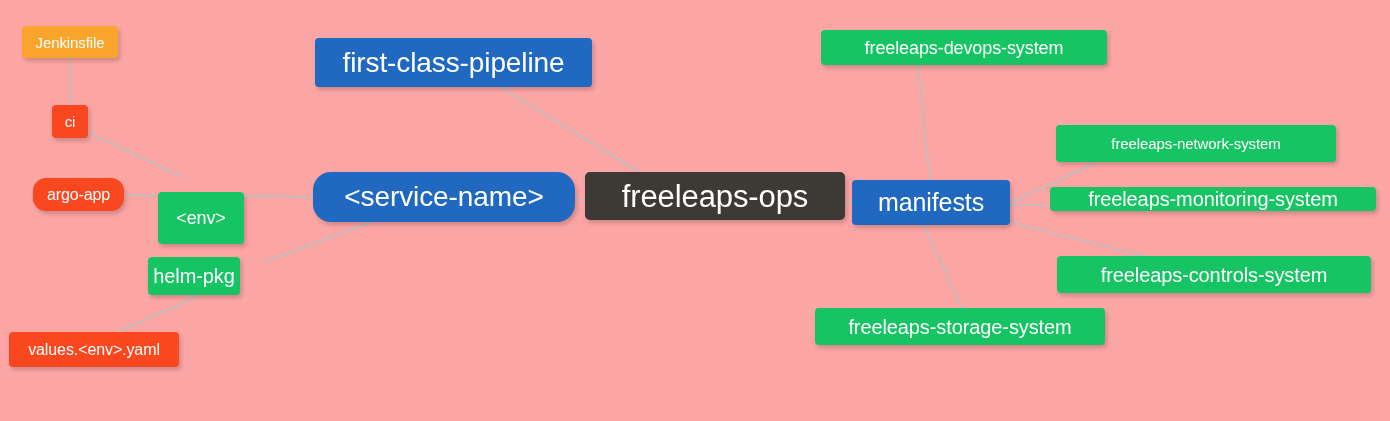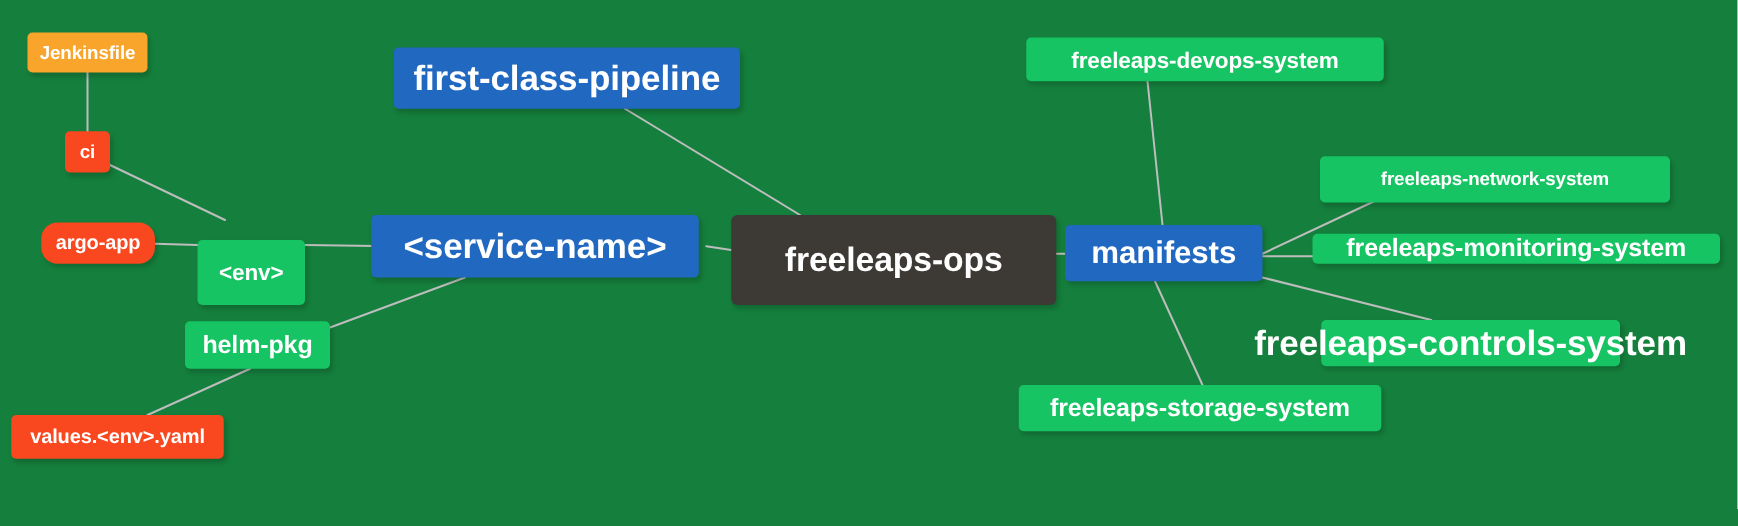--- a/index.html
+++ b/index.html
@@ -9,23 +9,22 @@
     background: #ffffff;
   }
   body {
     font-family: "Liberation Sans", sans-serif;
     -webkit-font-smoothing: antialiased;
   }
   #canvas {
     position: relative;
     width: 1390px;
     height: 421px;
-    background: #15803d;
+    background: #fca5a5;
     overflow: hidden;
-    font-weight: bold;
   }
   #edges {
     position: absolute;
     left: 0;
     top: 0;
     width: 1390px;
     height: 421px;
     pointer-events: none;
   }
   .edge {
@@ -73,25 +72,25 @@
       <line x1="1010" y1="203" x2="1125" y2="149" class="edge" stroke="#bdbdbd"></line>
       <line x1="1010" y1="205" x2="1050" y2="205" class="edge" stroke="#bdbdbd"></line>
       <line x1="1010" y1="222" x2="1145" y2="256" class="edge" stroke="#bdbdbd"></line>
       <line x1="924" y1="225" x2="962" y2="308" class="edge" stroke="#bdbdbd"></line>
     </svg>
   <div id="node-layer">
       <div class="node orange" style="left: 22px; top: 26px; width: 96px; height: 32px; font-size: 15px;">Jenkinsfile</div>
       <div class="node redorange" style="left: 52px; top: 105px; width: 36px; height: 33px; font-size: 15px;">ci</div>
       <div class="node redorange" style="left: 33px; top: 178px; width: 91px; height: 33px; font-size: 16px; border-radius: 13px;">argo-app</div>
       <div class="node green" style="left: 158px; top: 176px; width: 86px; height: 52px; font-size: 18px; margin-top: 16px;">&lt;env&gt;</div>
-      <div class="node green" style="left: 148px; top: 257px; width: 116px; height: 38px; font-size: 20px; text-align: right;">helm-pkg</div>
+      <div class="node green" style="left: 148px; top: 257px; width: 92px; height: 38px; font-size: 20px; text-align: right;">helm-pkg</div>
       <div class="node redorange" style="left: 9px; top: 332px; width: 170px; height: 35px; font-size: 16px;">values.&lt;env&gt;.yaml</div>
       <div class="node blue" style="left: 315px; top: 38px; width: 277px; height: 49px; font-size: 28px;">first-class-pipeline</div>
-      <div class="node blue" style="left: 297px; top: 172px; width: 262px; height: 50px; font-size: 28px;">&lt;service-name&gt;</div>
-      <div class="node root" style="left: 585px; top: 172px; width: 260px; height: 72px; font-size: 27px;">freeleaps-ops</div>
+      <div class="node blue" style="left: 313px; top: 172px; width: 262px; height: 50px; font-size: 28px; border-radius: 18px;">&lt;service-name&gt;</div>
+      <div class="node root" style="left: 585px; top: 172px; width: 260px; height: 48px; font-size: 31px;">freeleaps-ops</div>
       <div class="node blue" style="left: 852px; top: 180px; width: 158px; height: 45px; font-size: 25px;">manifests</div>
       <div class="node green" style="left: 800px; top: 30px; width: 286px; height: 35px; font-size: 18px; margin-left: 21px;">freeleaps-devops-system</div>
       <div class="node green" style="left: 1056px; top: 125px; width: 280px; height: 37px; font-size: 15px;">freeleaps-network-system</div>
       <div class="node green" style="left: 1050px; top: 187px; width: 326px; height: 24px; font-size: 20px;">freeleaps-monitoring-system</div>
-      <div class="node green" style="left: 1057px; top: 256px; width: 239px; height: 37px; font-size: 28px;">freeleaps-controls-system</div>
+      <div class="node green" style="left: 1057px; top: 256px; width: 314px; height: 37px; font-size: 20px;">freeleaps-controls-system</div>
       <div class="node green" style="left: 815px; top: 308px; width: 290px; height: 37px; font-size: 20px;">freeleaps-storage-system</div>
     </div>
 </div>
 
 </body></html>

